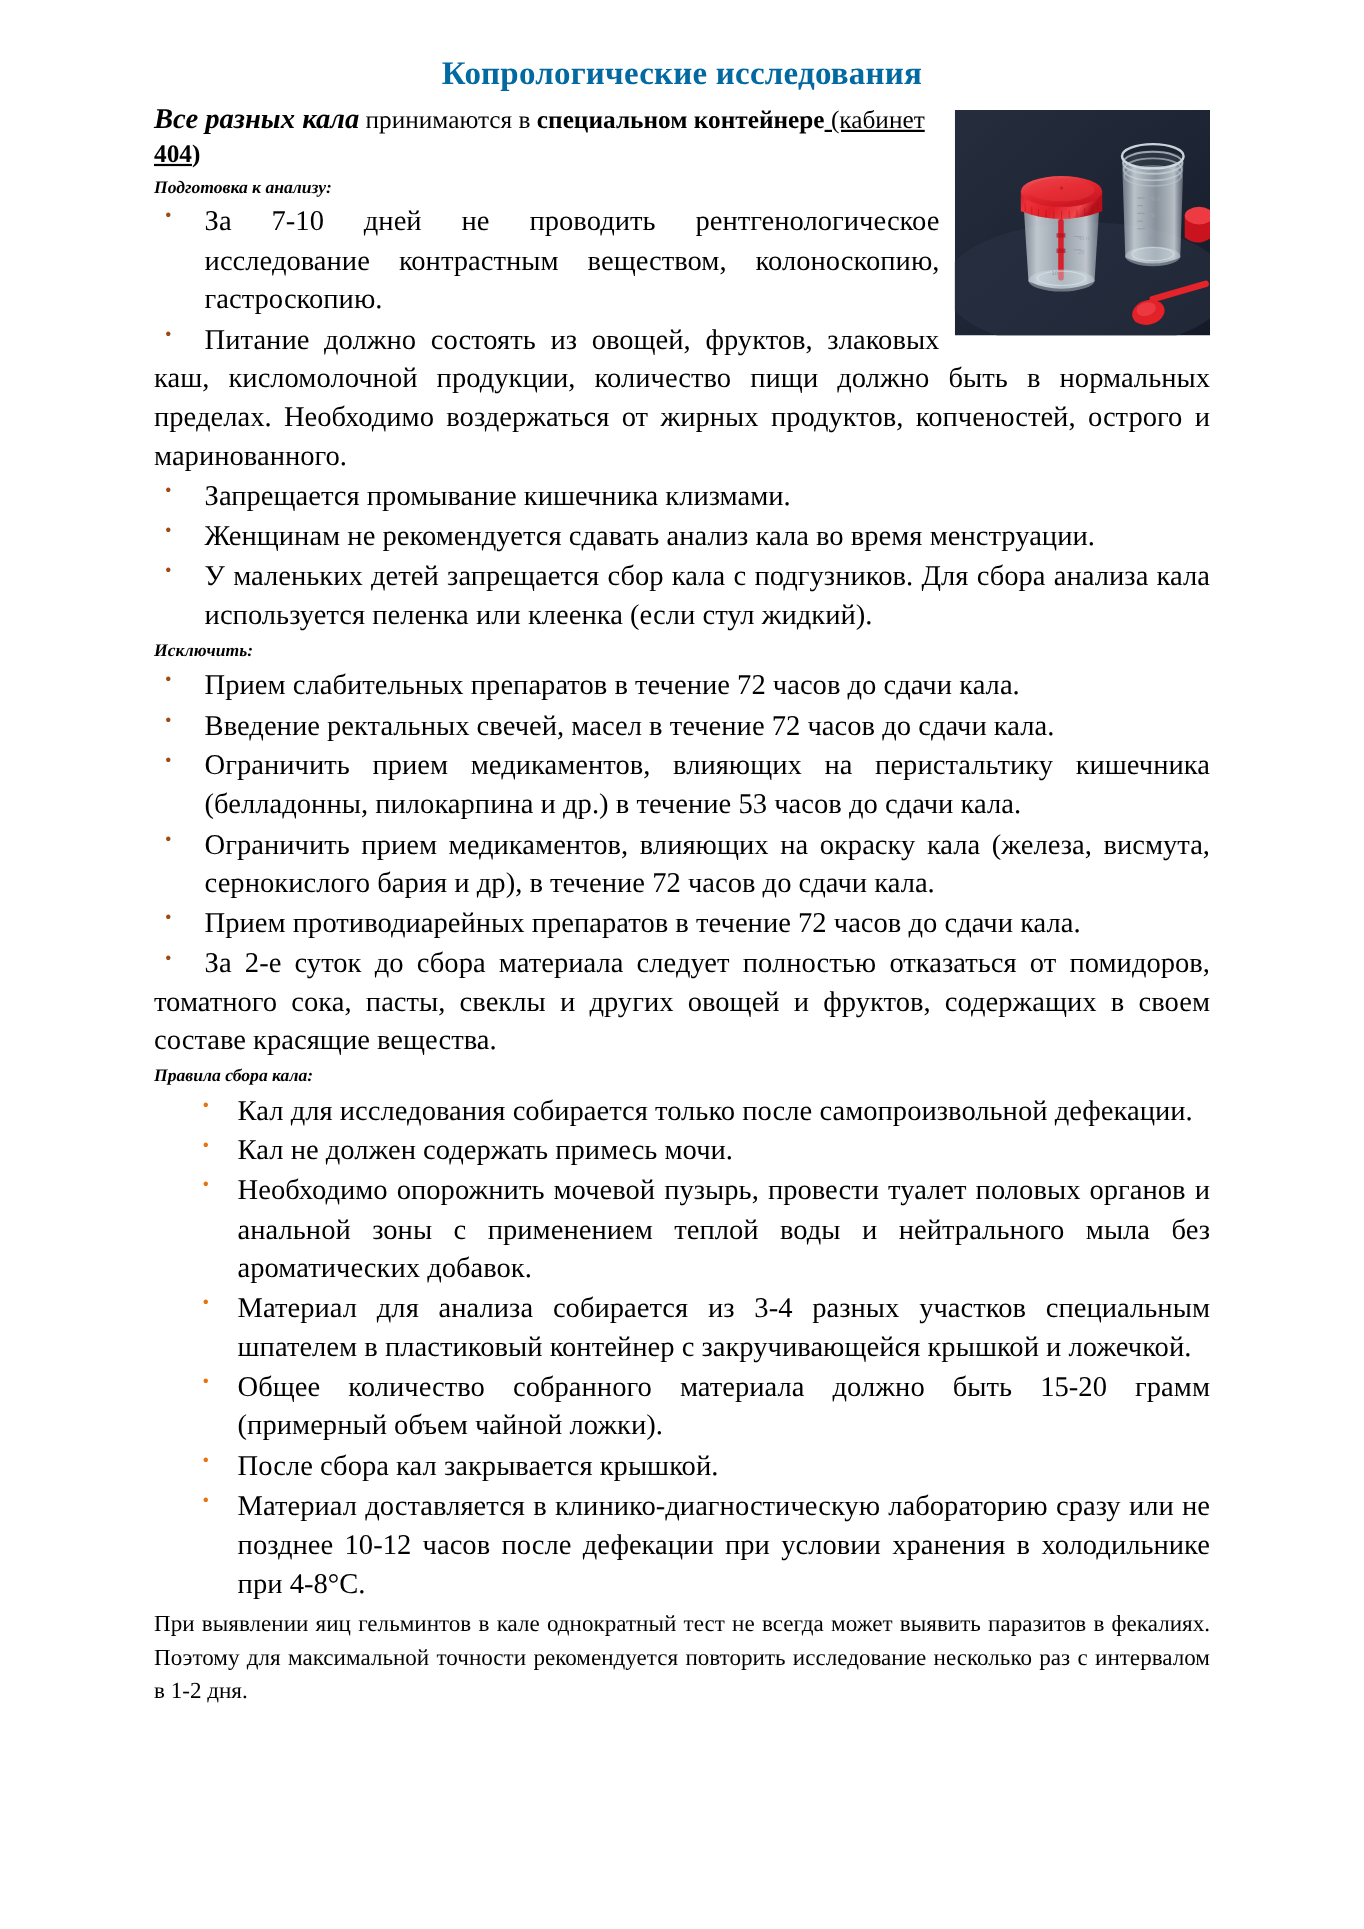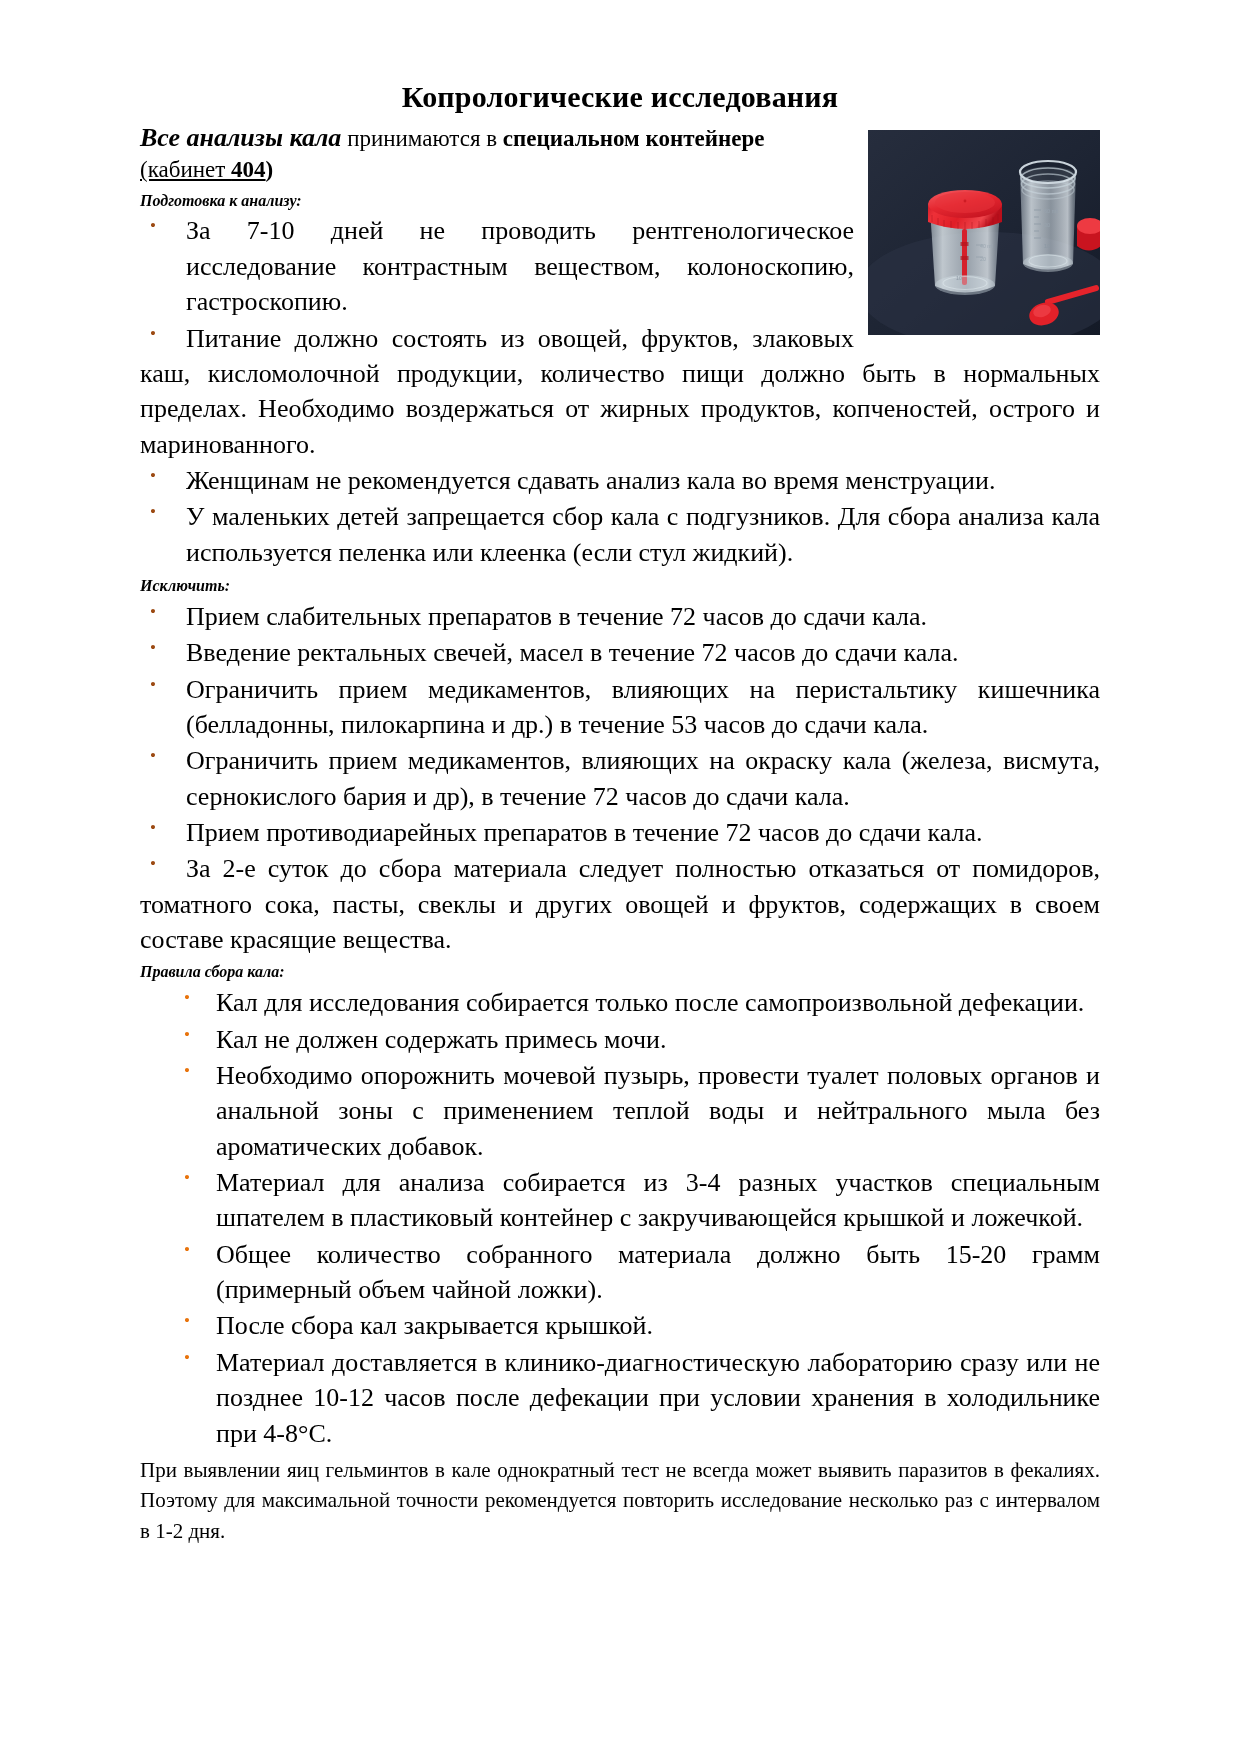--- a/index.html
+++ b/index.html
@@ -20,27 +20,27 @@
     position: relative;
     width: 1240px;
     height: 1754px;
     padding: 0;
     box-sizing: border-box;
   }
 
   
   .doc-title {
     text-align: center;
-    color: #000000;
+    color: #0369a1;
     font-weight: bold;
     font-size: 30px;
     line-height: 1.1;
     letter-spacing: 0.2px;
     margin: 0;
-    padding-top: 80px;
+    padding-top: 50px;
   }
 
   
   .content {
     position: relative;
     margin: 0 auto;
     width: 960px;
     padding-left: 0px;
     padding-right: 0px;
     box-sizing: border-box;
@@ -253,28 +253,29 @@
 
         <g>
           <rect x="176" y="162" width="56" height="6" rx="3" fill="#E5232B" transform="rotate(-16 204 165)"></rect>
           <ellipse cx="176" cy="184" rx="15" ry="11" fill="#E22129" transform="rotate(-16 176 184)"></ellipse>
           <ellipse cx="174" cy="181" rx="9" ry="6" fill="#F1474F" opacity="0.65" transform="rotate(-16 174 181)"></ellipse>
         </g>
       </svg>
     </div>
 
     <p class="lead">
-      <span class="bi">Все анализы кала</span><span> принимаются в </span><span class="b">специальном контейнере</span><span class="u"> (кабинет </span><span class="bu">404</span><span class="b">)</span>
+      <span class="bi">Все разных кала</span><span> принимаются в </span><span class="b">специальном контейнере</span><span class="u"> (кабинет </span><span class="bu">404</span><span class="b">)</span>
     </p>
 
     <p class="heading">Подготовка к анализу:</p>
 
     <ul class="blist style-a">
       <li class="narrow">За 7-10 дней не проводить рентгенологическое исследование контрастным веществом, колоноскопию, гастроскопию.</li>
       <li class="flush">Питание должно состоять из овощей, фруктов, злаковых каш, кисломолочной продукции, количество пищи должно быть в нормальных пределах. Необходимо воздержаться от жирных продуктов, копченостей, острого и маринованного.</li>
+      <li>Запрещается промывание кишечника клизмами.</li>
       <li>Женщинам не рекомендуется сдавать анализ кала во время менструации.</li>
       <li>У маленьких детей запрещается сбор кала с подгузников. Для сбора анализа кала используется пеленка или клеенка (если стул жидкий).</li>
     </ul>
 
     <div class="clear"></div>
 
     <p class="heading">Исключить:</p>
 
     <ul class="blist style-a">
       <li>Прием слабительных препаратов в течение 72 часов до сдачи кала.</li>

